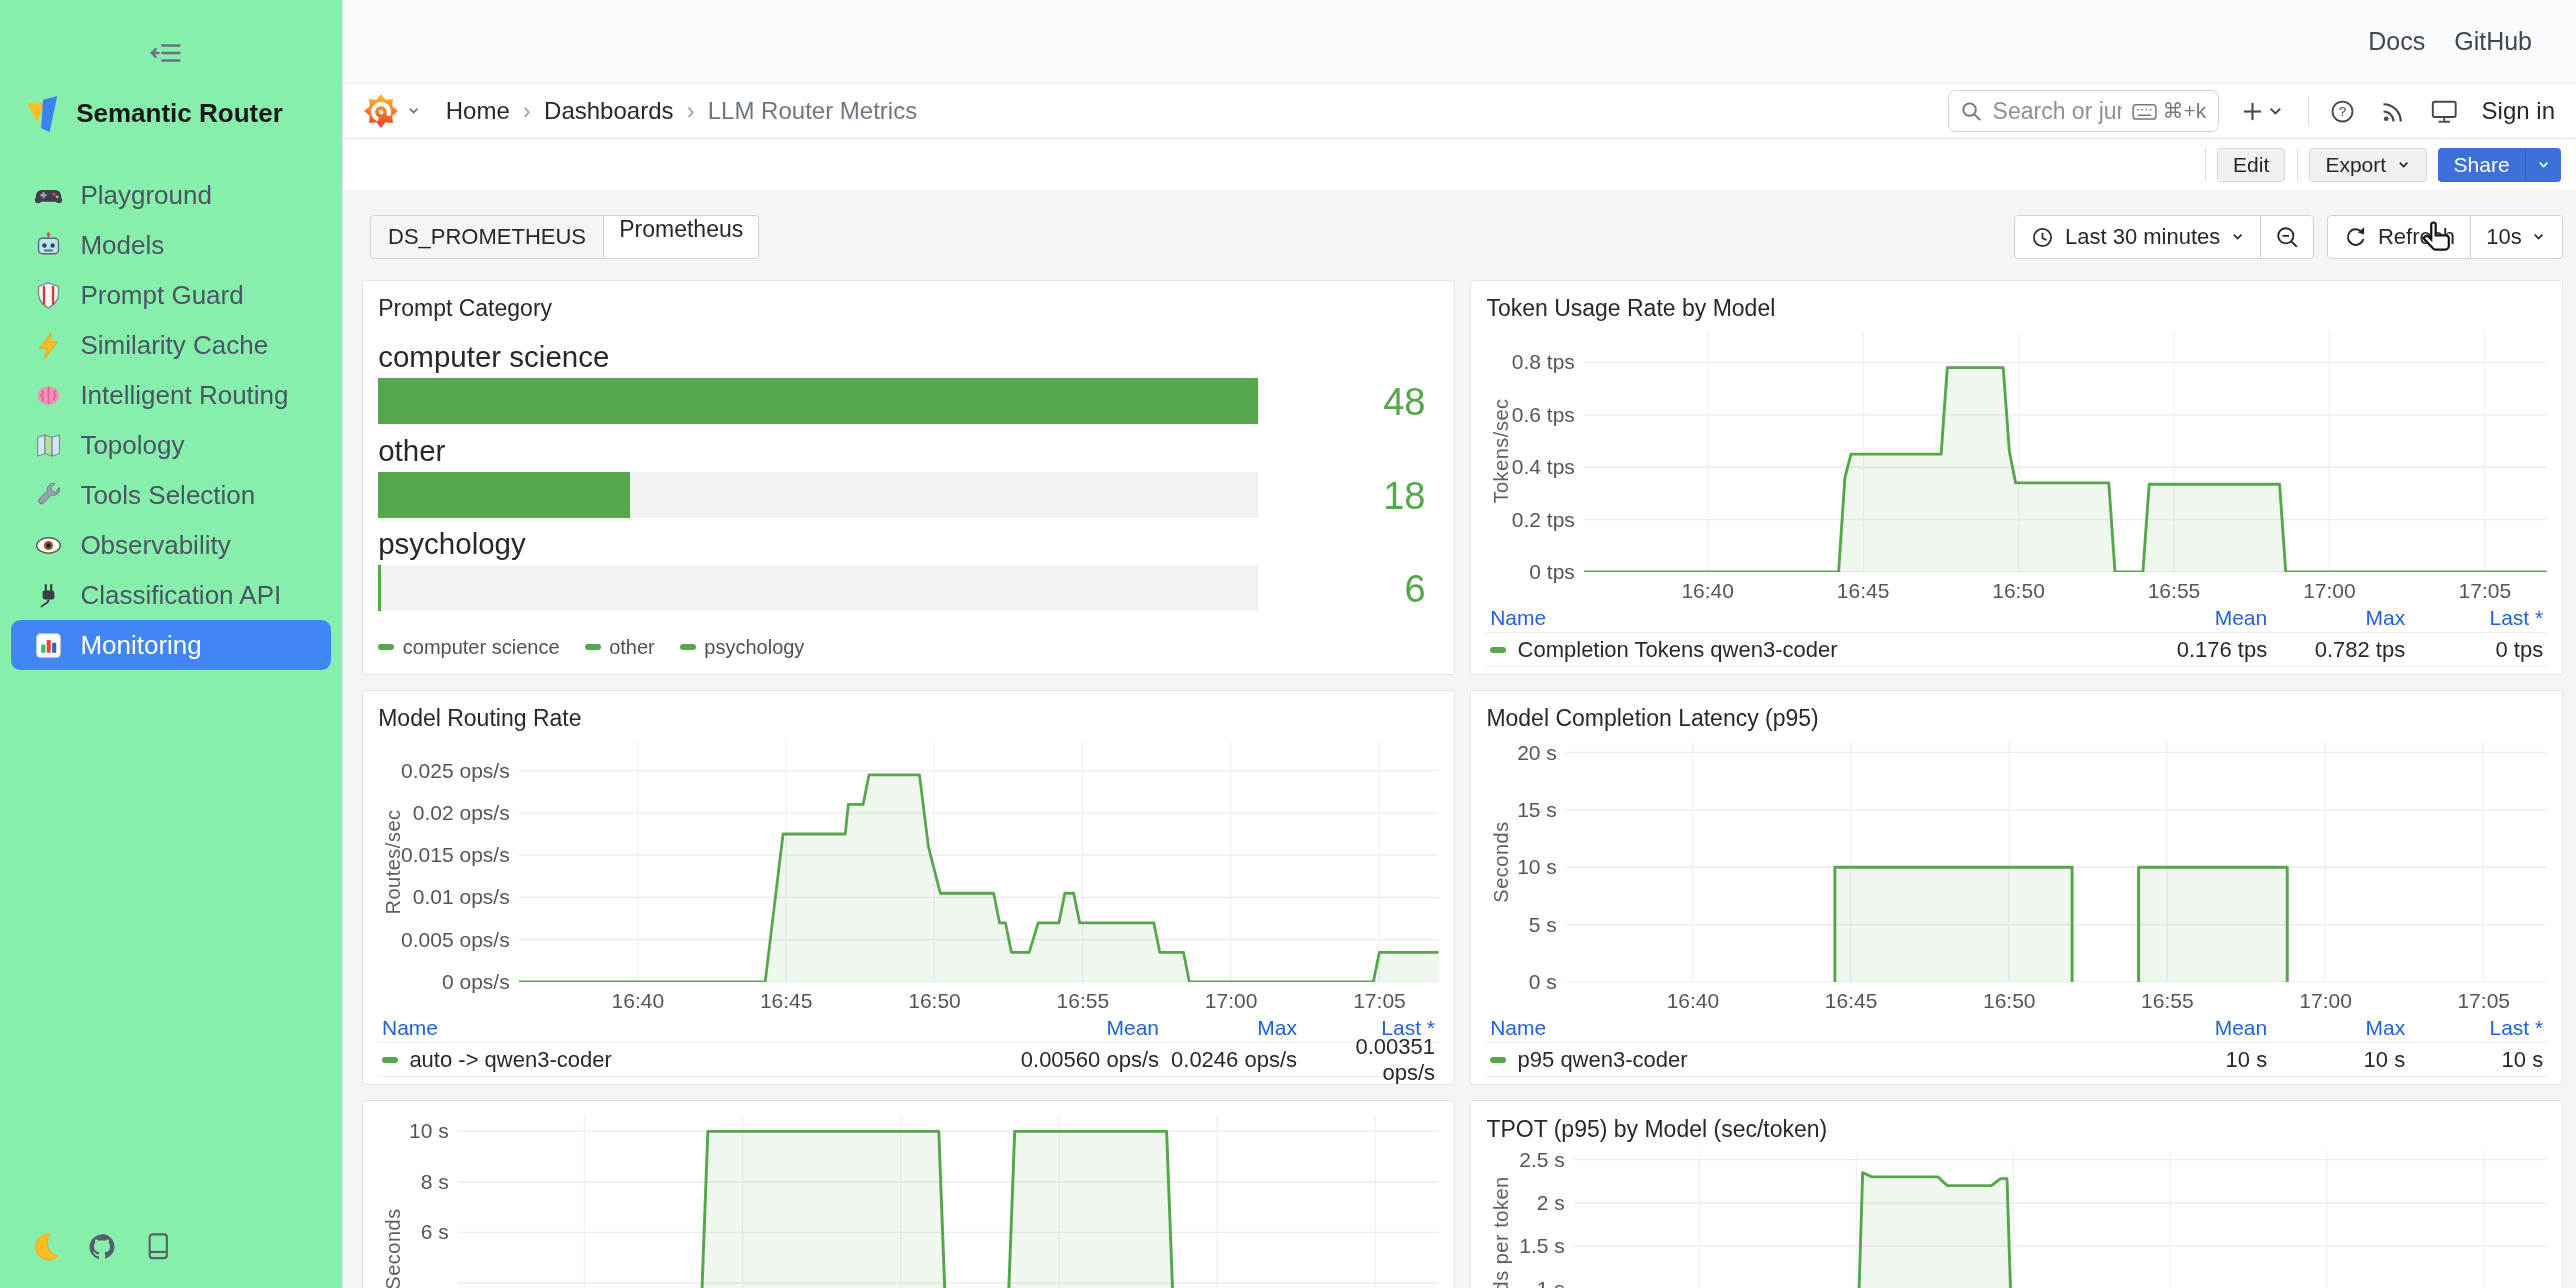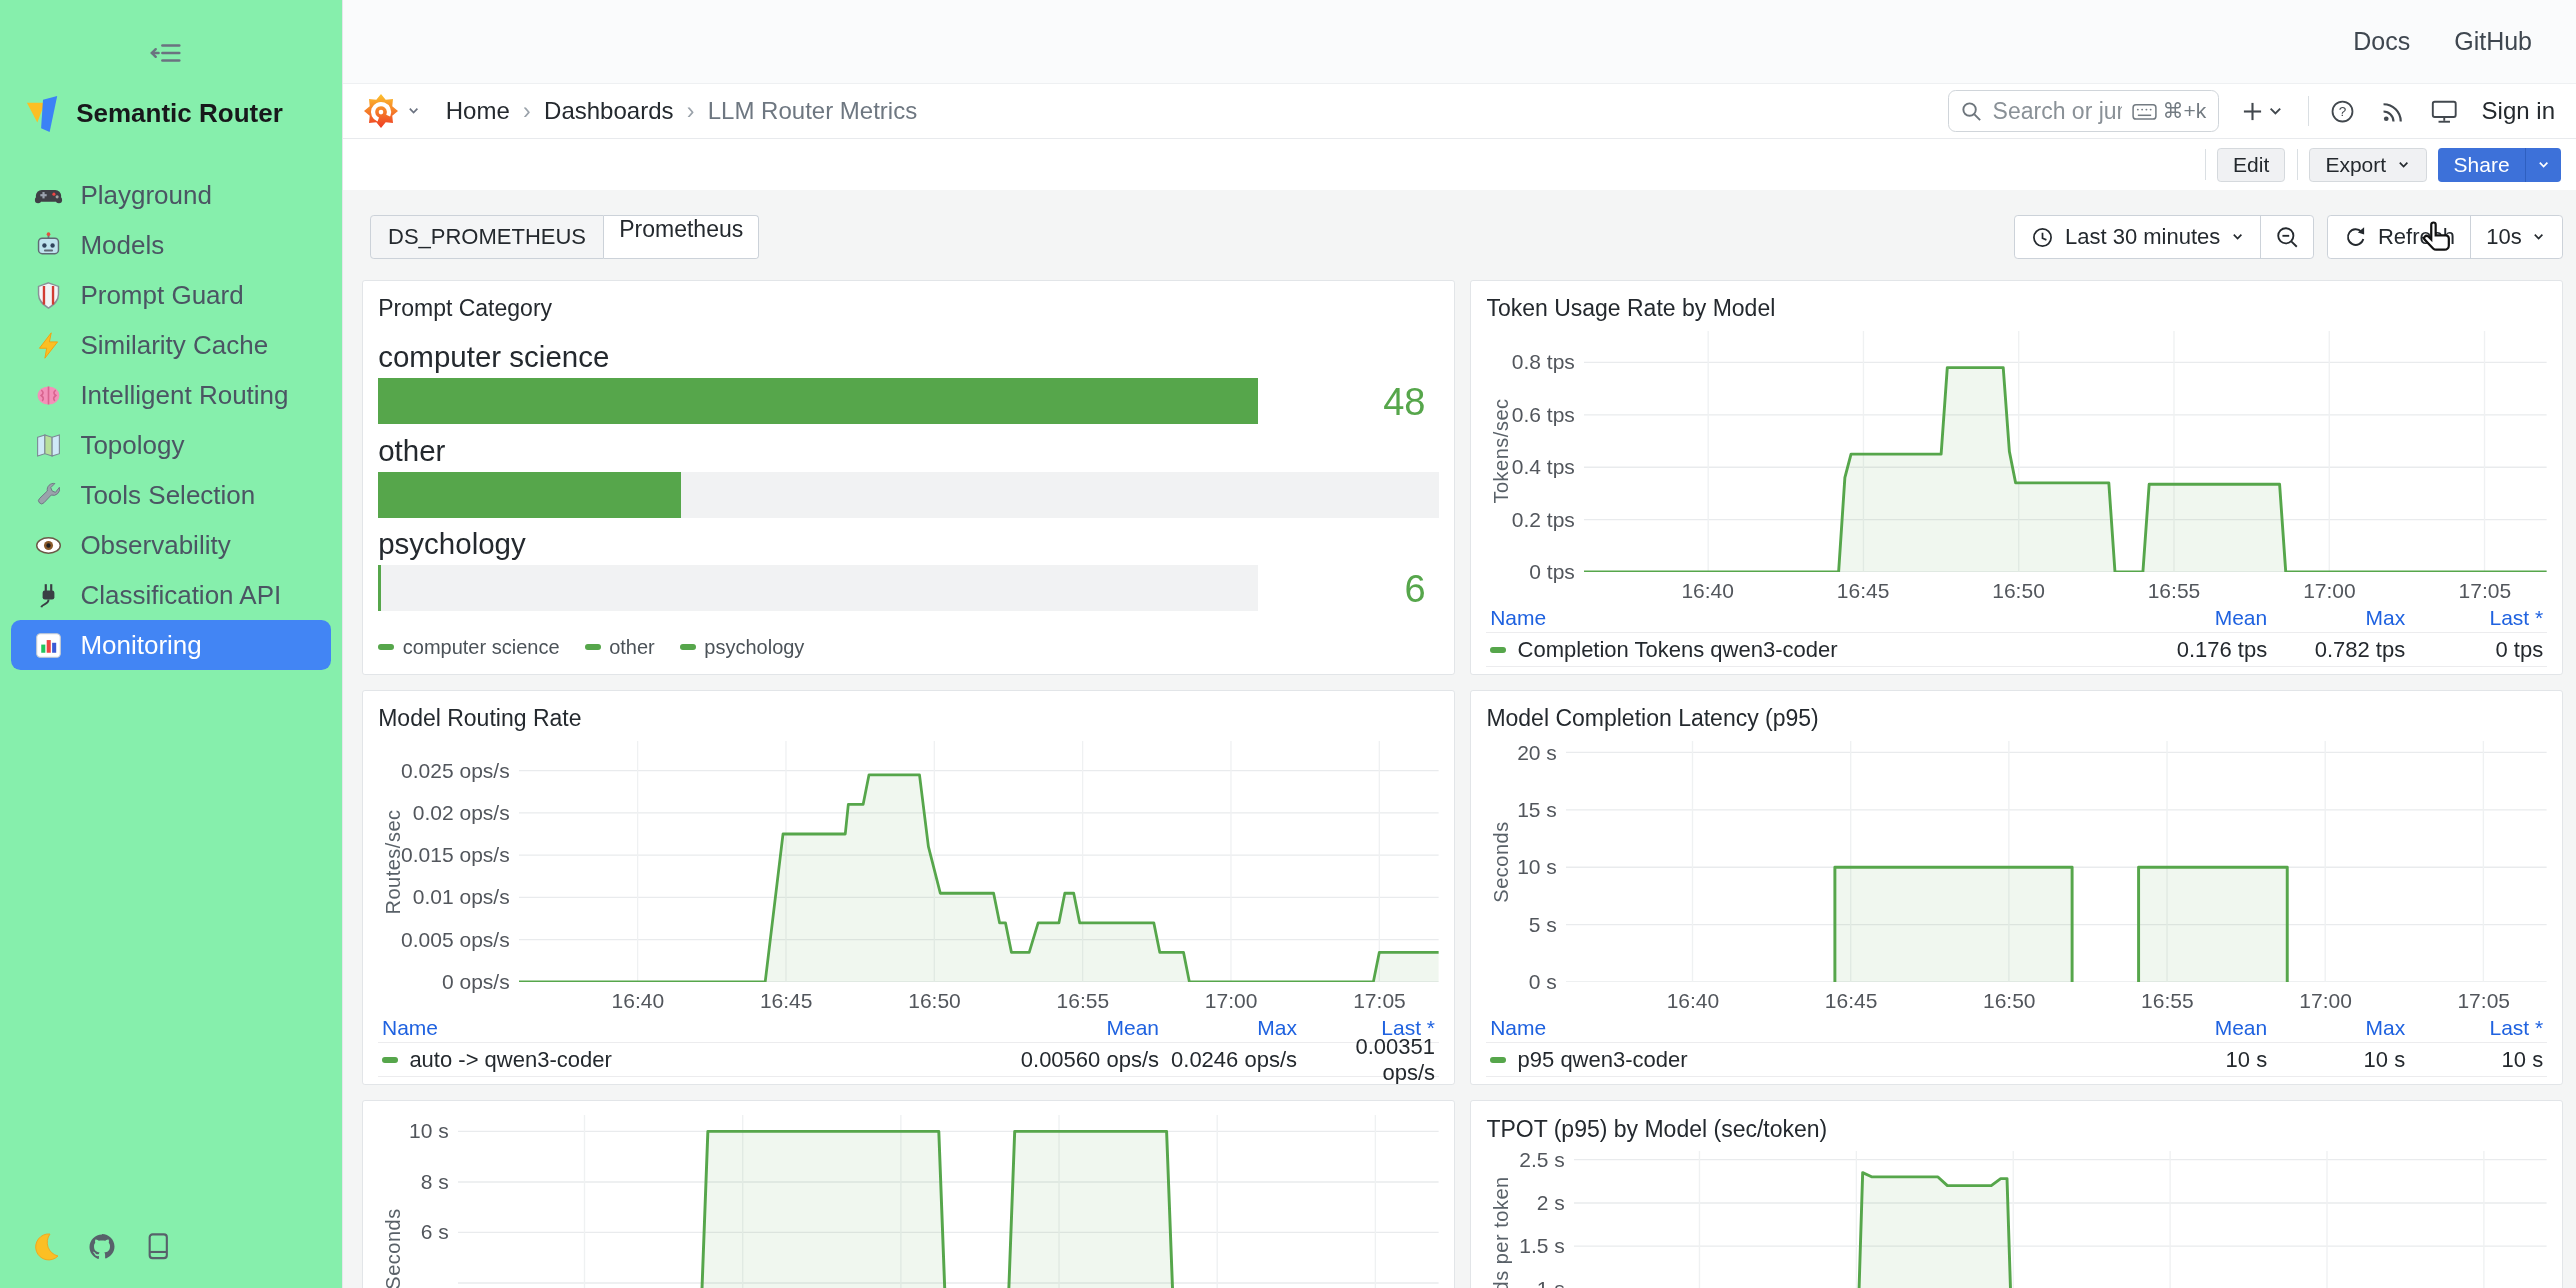--- a/index.html
+++ b/index.html
@@ -13,21 +13,21 @@
   .brand-title { font-size:26px; font-weight:bold; color:#18181b; }
   .nav { margin-top:27px; }
   .nav-item { height:50px; display:flex; align-items:center; gap:17px; padding-left:23px; margin:0 11.4px; border-radius:9.5px; font-size:26px; color:#4b5563; cursor:pointer; }
   .nav-item.active { background:#4285f4; color:#fff; font-weight:500; }
   .nav-icon { width:29px; height:29px; display:inline-flex; }
   .sidebar-footer { margin-top:auto; display:flex; align-items:center; gap:25px; padding:0 0 25px 29px; }
   .sb-foot-icon { width:32px; height:32px; display:inline-flex; cursor:pointer; }
 
   
   .main { flex:1; display:flex; flex-direction:column; min-width:0; }
-  .topbar { height:84px; background:#fafbfc; border-bottom:1px solid #eef0f2; display:flex; align-items:center; justify-content:flex-end; gap:44px; padding-right:44px; }
+  .topbar { height:84px; background:#fafbfc; border-bottom:1px solid #eef0f2; display:flex; align-items:center; justify-content:flex-end; gap:29px; padding-right:44px; }
   .topbar a { font-size:25px; color:#3f4750; text-decoration:none; cursor:pointer; }
 
   .crumbbar { height:55px; background:#fff; border-bottom:1px solid #e8eaed; display:flex; align-items:center; padding:0 21px; }
   .gf-logo-wrap { display:flex; align-items:center; gap:7.6px; cursor:pointer; }
   .breadcrumb { display:flex; align-items:center; gap:13.3px; margin-left:25px; font-size:24px; }
   .crumb { color:#24292e; cursor:pointer; }
   .crumb.current { color:#6e7781; cursor:default; }
   .crumb-sep { color:#9aa2aa; font-size:23px; }
   .crumb-right { margin-left:auto; display:flex; align-items:center; gap:15.2px; }
   .searchbox { width:271px; height:42px; border:1px solid #d0d5da; border-radius:7.6px; display:flex; align-items:center; padding:0 11.4px; gap:9.5px; background:#fff; cursor:text; }
@@ -410,20 +410,21 @@
               </div>
               <div class="bg-value">48</div>
             </div>
             <div class="bg-row">
               <div class="bg-main">
                 <div class="bg-label">other</div>
                 <div class="bg-track">
                   <div class="bg-fill" style="width: 28.5714%;"></div>
                 </div>
               </div>
+              <div class="bg-value">18</div>
             </div>
             <div class="bg-row">
               <div class="bg-main">
                 <div class="bg-label">psychology</div>
                 <div class="bg-track">
                   <div class="bg-fill" style="width: 0.35%;"></div>
                 </div>
               </div>
               <div class="bg-value">6</div>
             </div>

